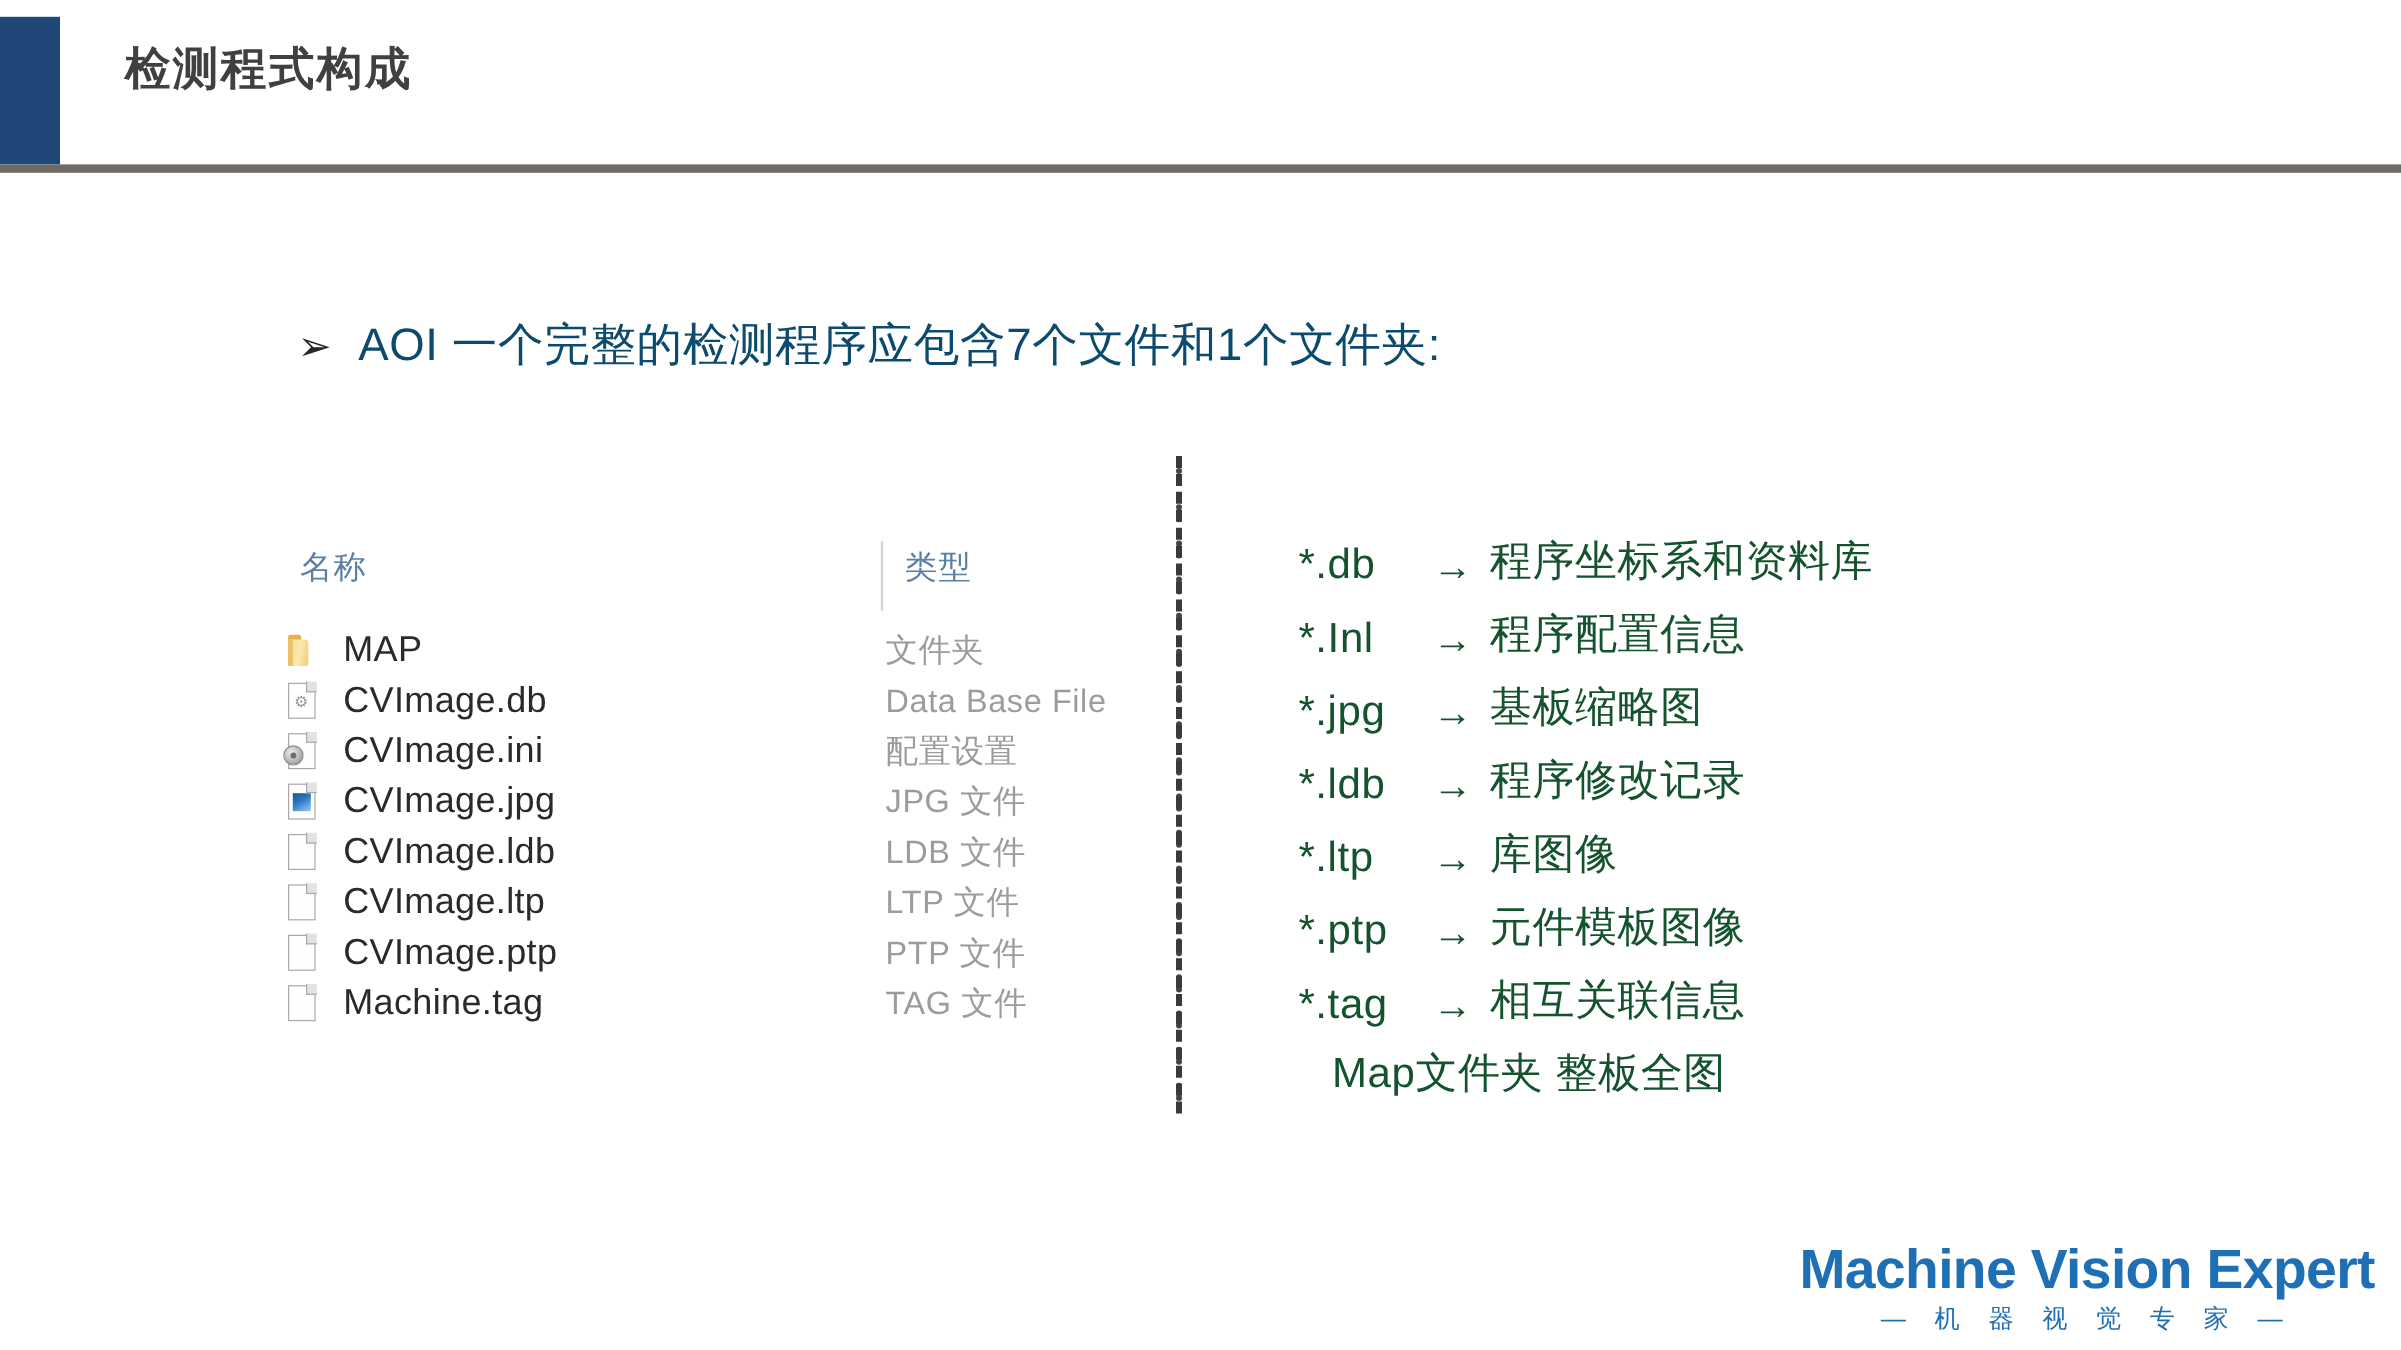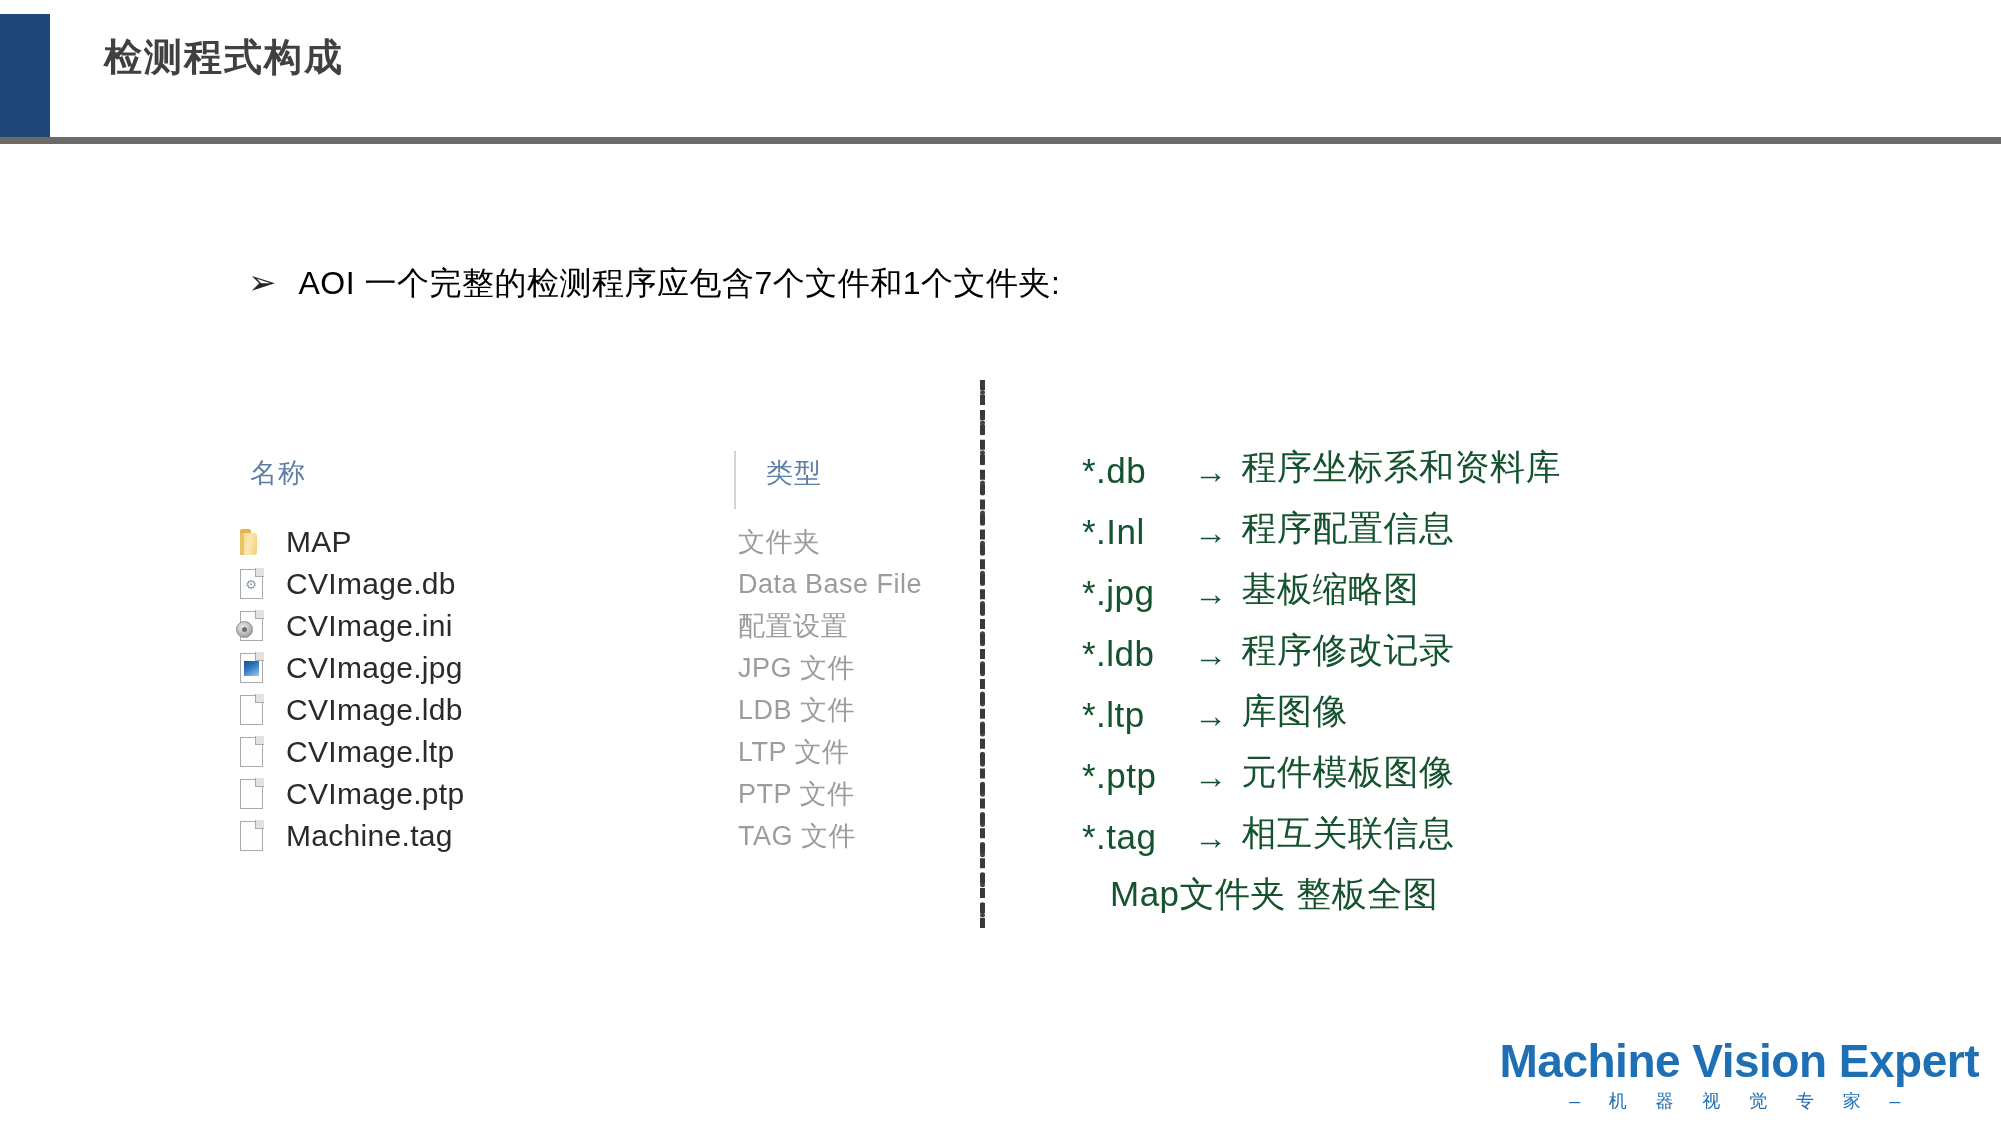--- a/index.html
+++ b/index.html
@@ -54,22 +54,22 @@
     align-items: baseline;
     gap: 22px;
     white-space: nowrap;
   }
   #bullet-marker {
     font-size: 34px;
     color: #262626;
     line-height: 1;
   }
   #bullet-text {
-    font-size: 32px;
-    color: #000000;
+    font-size: 38px;
+    color: #0c4a6e;
     letter-spacing: 0.5px;
   }
 
   
   #explorer {
     position: absolute;
     left: 234px;
     top: 455px;
     width: 700px;
   }
@@ -79,21 +79,21 @@
     margin-left: 16px;
   }
   .col-head {
     position: absolute;
     top: 0;
     font-size: 27px;
     color: #5B7FA6;
     letter-spacing: 1px;
   }
   #col-head-name { left: 0; }
-  #col-head-type { left: 516px; text-align: center; }
+  #col-head-type { left: 504px; text-align: center; }
   #col-divider {
     position: absolute;
     left: 484px;
     top: -4px;
     width: 2px;
     height: 58px;
     background: #D4D4D4;
   }
 
   .file-row {
@@ -277,25 +277,24 @@
     font-size: 46px;
     font-weight: bold;
     color: #1F6FB5;
     letter-spacing: -0.5px;
     line-height: 1.05;
     white-space: nowrap;
     text-align: center;
   }
   #logo-subtitle {
     margin-top: 4px;
-    font-size: 18px;
+    font-size: 21px;
     color: #1F6FB5;
     letter-spacing: 9px;
     white-space: nowrap;
-    font-family: Liberation Mono, monospace;
   }
 </style>
 </head>
 <body>
 
 <div id="header-accent-block"></div>
 <div id="page-title">检测程式构成</div>
 <div id="header-rule"></div>
 
 <div id="bullet-row">

